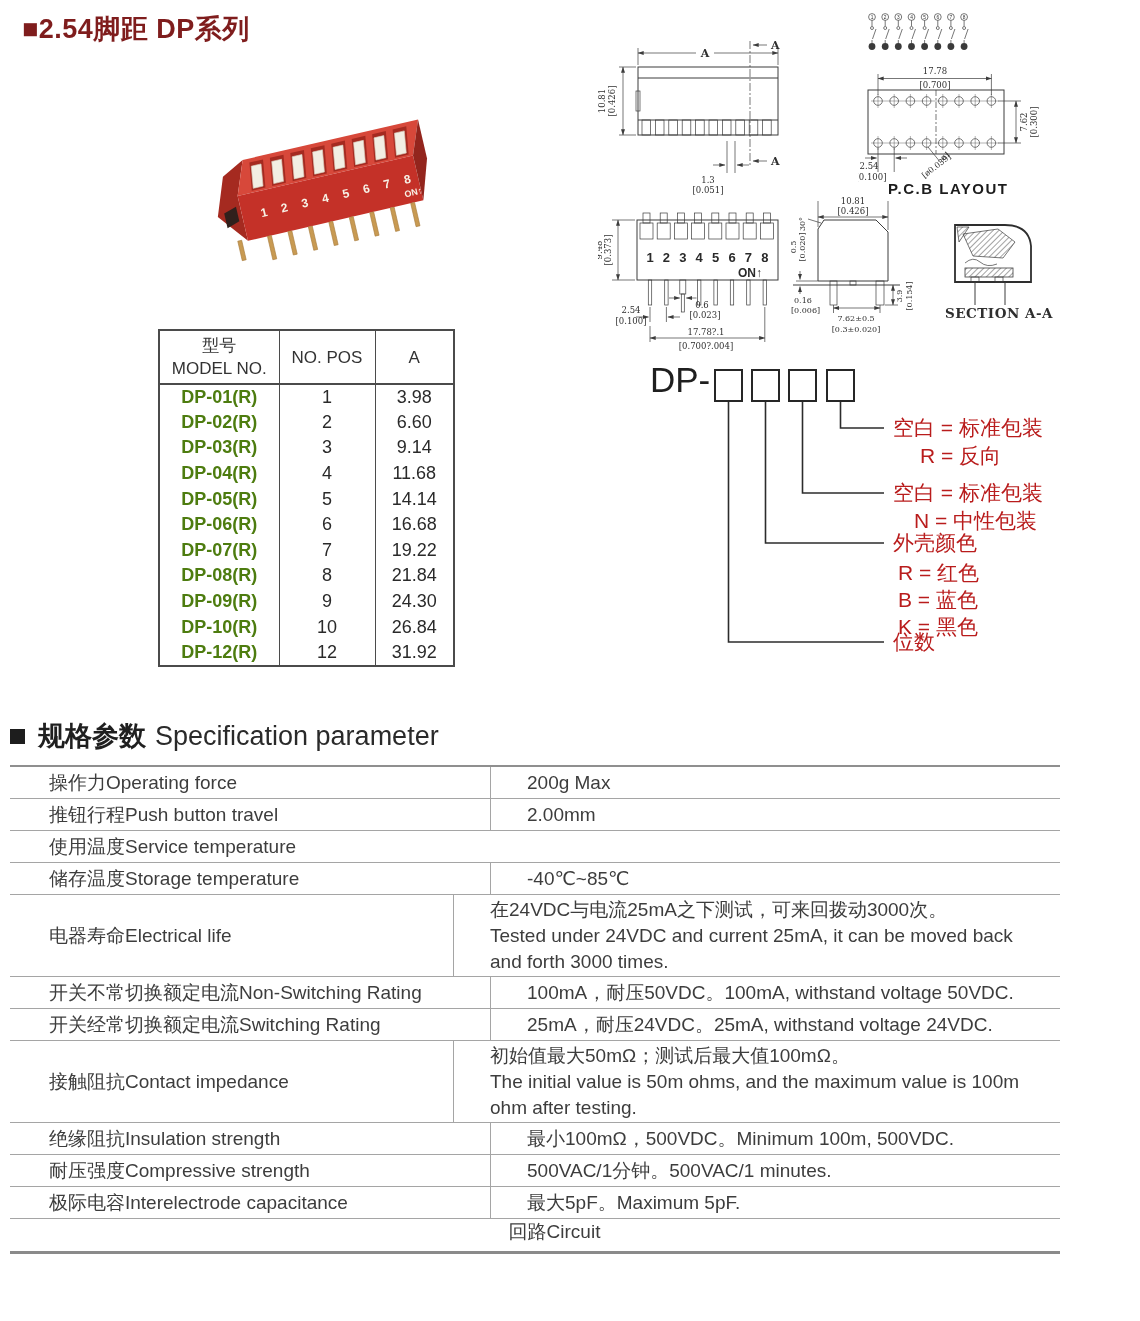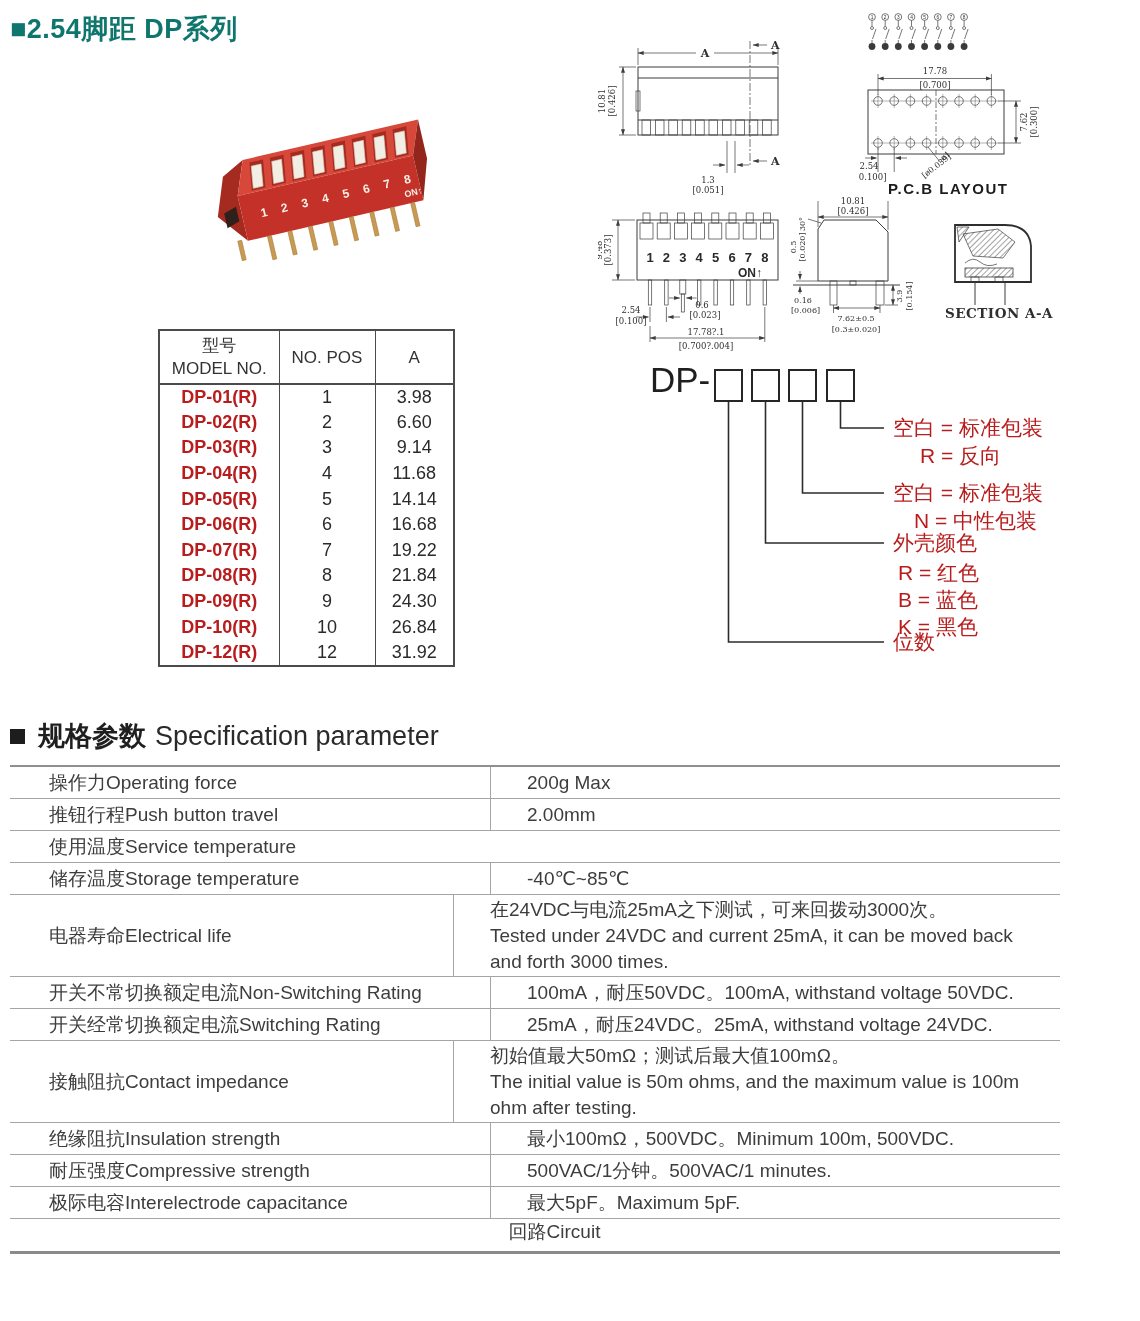--- a/index.html
+++ b/index.html
@@ -5,21 +5,21 @@
   * { margin:0; padding:0; box-sizing:border-box; }
   html,body { background:#ffffff; }
   body {
     width:1140px; height:1321px; position:relative; overflow:hidden;
     font-family:"Liberation Sans","DejaVu Sans",sans-serif; color:#2e2e2e;
   }
   .abs { position:absolute; }
 
   
   .page-title {
-    left:10px; top:11px; font-size:27px; font-weight:bold; color:#0f766e;
+    left:22px; top:11px; font-size:27px; font-weight:bold; color:#7f1d1d;
     letter-spacing:0.5px;
   }
 
   
   svg text.dim { font-family:"DejaVu Serif","Liberation Serif",serif; fill:#2f2f2f; }
   svg .ln { stroke:#3c3c3c; stroke-width:1; fill:none; }
   svg .thin { stroke:#3c3c3c; stroke-width:0.7; fill:none; }
   svg .dimln { stroke:#3c3c3c; stroke-width:0.7; fill:none; }
 
   
@@ -29,21 +29,21 @@
     background:#fff;
   }
   .model-table th {
     font-weight:normal; height:54px; border-bottom:2px solid #4b4b4b;
     border-left:1.5px solid #4b4b4b; text-align:center; line-height:23px; font-size:17px;
   }
   .model-table td {
     height:25.6px; text-align:center; border-left:1.5px solid #4b4b4b; color:#2a2a2a;
   }
   .model-table th:first-child, .model-table td:first-child { border-left:none; }
-  .model-table td.m { color:#b91c1c; font-weight:bold; }
+  .model-table td.m { color:#4d7c0f; font-weight:bold; }
 
   
   .ordering { left:648px; top:356px; width:492px; height:312px; }
   .ord-prefix { position:absolute; left:2px; top:4px; font-size:35px; color:#1f1f1f; }
   .ord-box { position:absolute; top:13px; width:29px; height:33px; border:2px solid #262626; background:#fff; }
   .ord-label { position:absolute; font-size:21px; color:#b91c1c; white-space:nowrap; line-height:24px; }
 
   
   .spec-header { left:10px; top:718px; display:flex; align-items:center; }
   .spec-bullet { width:15px; height:15px; background:#1d1d1d; margin-right:13px; }

